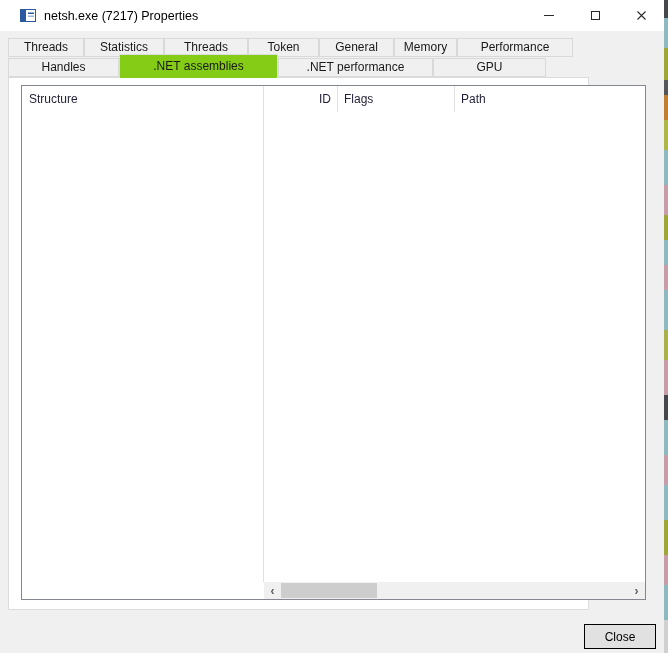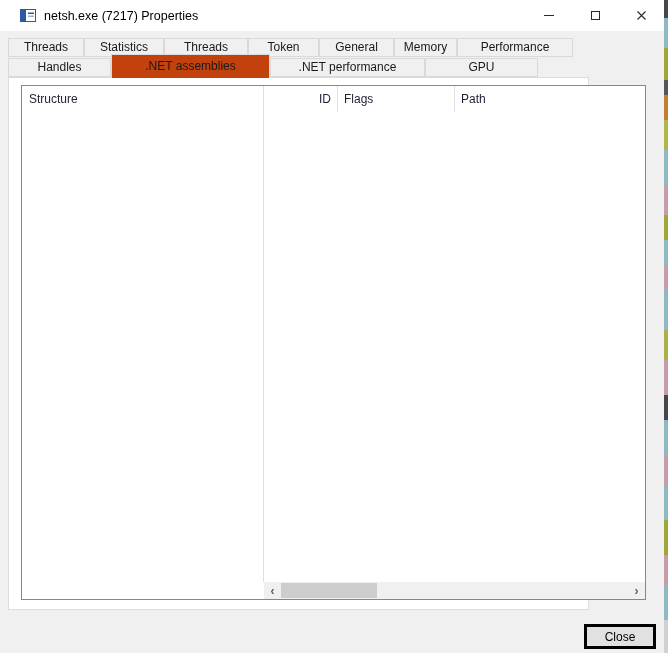--- a/index.html
+++ b/index.html
@@ -45,29 +45,29 @@
 
   
   .tabbar { position: absolute; left: 8px; top: 37px; width: 651px; }
   .tab-row { display: flex; align-items: flex-end; height: 20px; }
   .tab {
     height: 19px; line-height: 17px; text-align: center; font-size: 12px; color: #1a1a1a;
     background: #f0f0f0; border: 1px solid #d9d9d9; position: relative;
     white-space: nowrap; overflow: hidden;
   }
   .tab.selected {
-    height: 24px; line-height: 22px; background: #c2410c;
+    height: 24px; line-height: 22px; background: #84cc16;
     border: 1px solid #dcdcdc; border-bottom: none;
     margin-bottom: -1px; z-index: 3;
   }
   
   .t-general{width:76px}.t-statistics{width:80px}.t-performance{width:97px}.t-threads{width:84px}
   .t-token{width:71px}.t-modules{width:75px}.t-memory{width:63px}.t-environment{width:116px}
   
-  .t-handles{width:103px}.t-netasm{width:159px}.t-netperf{width:155px}.t-gpu{width:113px}.t-comment{width:113px}
+  .t-handles{width:111px}.t-netasm{width:159px}.t-netperf{width:155px}.t-gpu{width:113px}.t-comment{width:113px}
 
   
   .tab-page {
     position: absolute; left: 8px; top: 77px; width: 581px; height: 533px;
     background: #ffffff; border: 1px solid #dcdcdc; z-index: 1; padding-left: 23px;
   }
 
   
   .listview {
     position: absolute; left: 12px; top: 7px; width: 625px; height: 515px;
@@ -97,21 +97,21 @@
     display: flex; align-items: center; justify-content: center;
     color: #5a5a5a; font-size: 12px; font-weight: bold; line-height: 1;
   }
   .sb-left { left: 0; }
   .sb-right { right: 0; }
   .sb-thumb { position: absolute; left: 17px; top: 1px; width: 96px; height: 15px; background: #cdcdcd; }
 
   
   .close-btn {
     position: absolute; left: 584px; top: 624px; width: 72px; height: 25px;
-    background: #e1e1e1; border: 3px solid #000000;
+    background: #e1e1e1; border: 1px solid #000000;
     font-family: "Liberation Sans", sans-serif; font-size: 12px; color: #000;
     display: flex; align-items: center; justify-content: center;
   }
 </style>
 </head>
 <body>
 
 <div class="window">
 
   <div class="titlebar">

